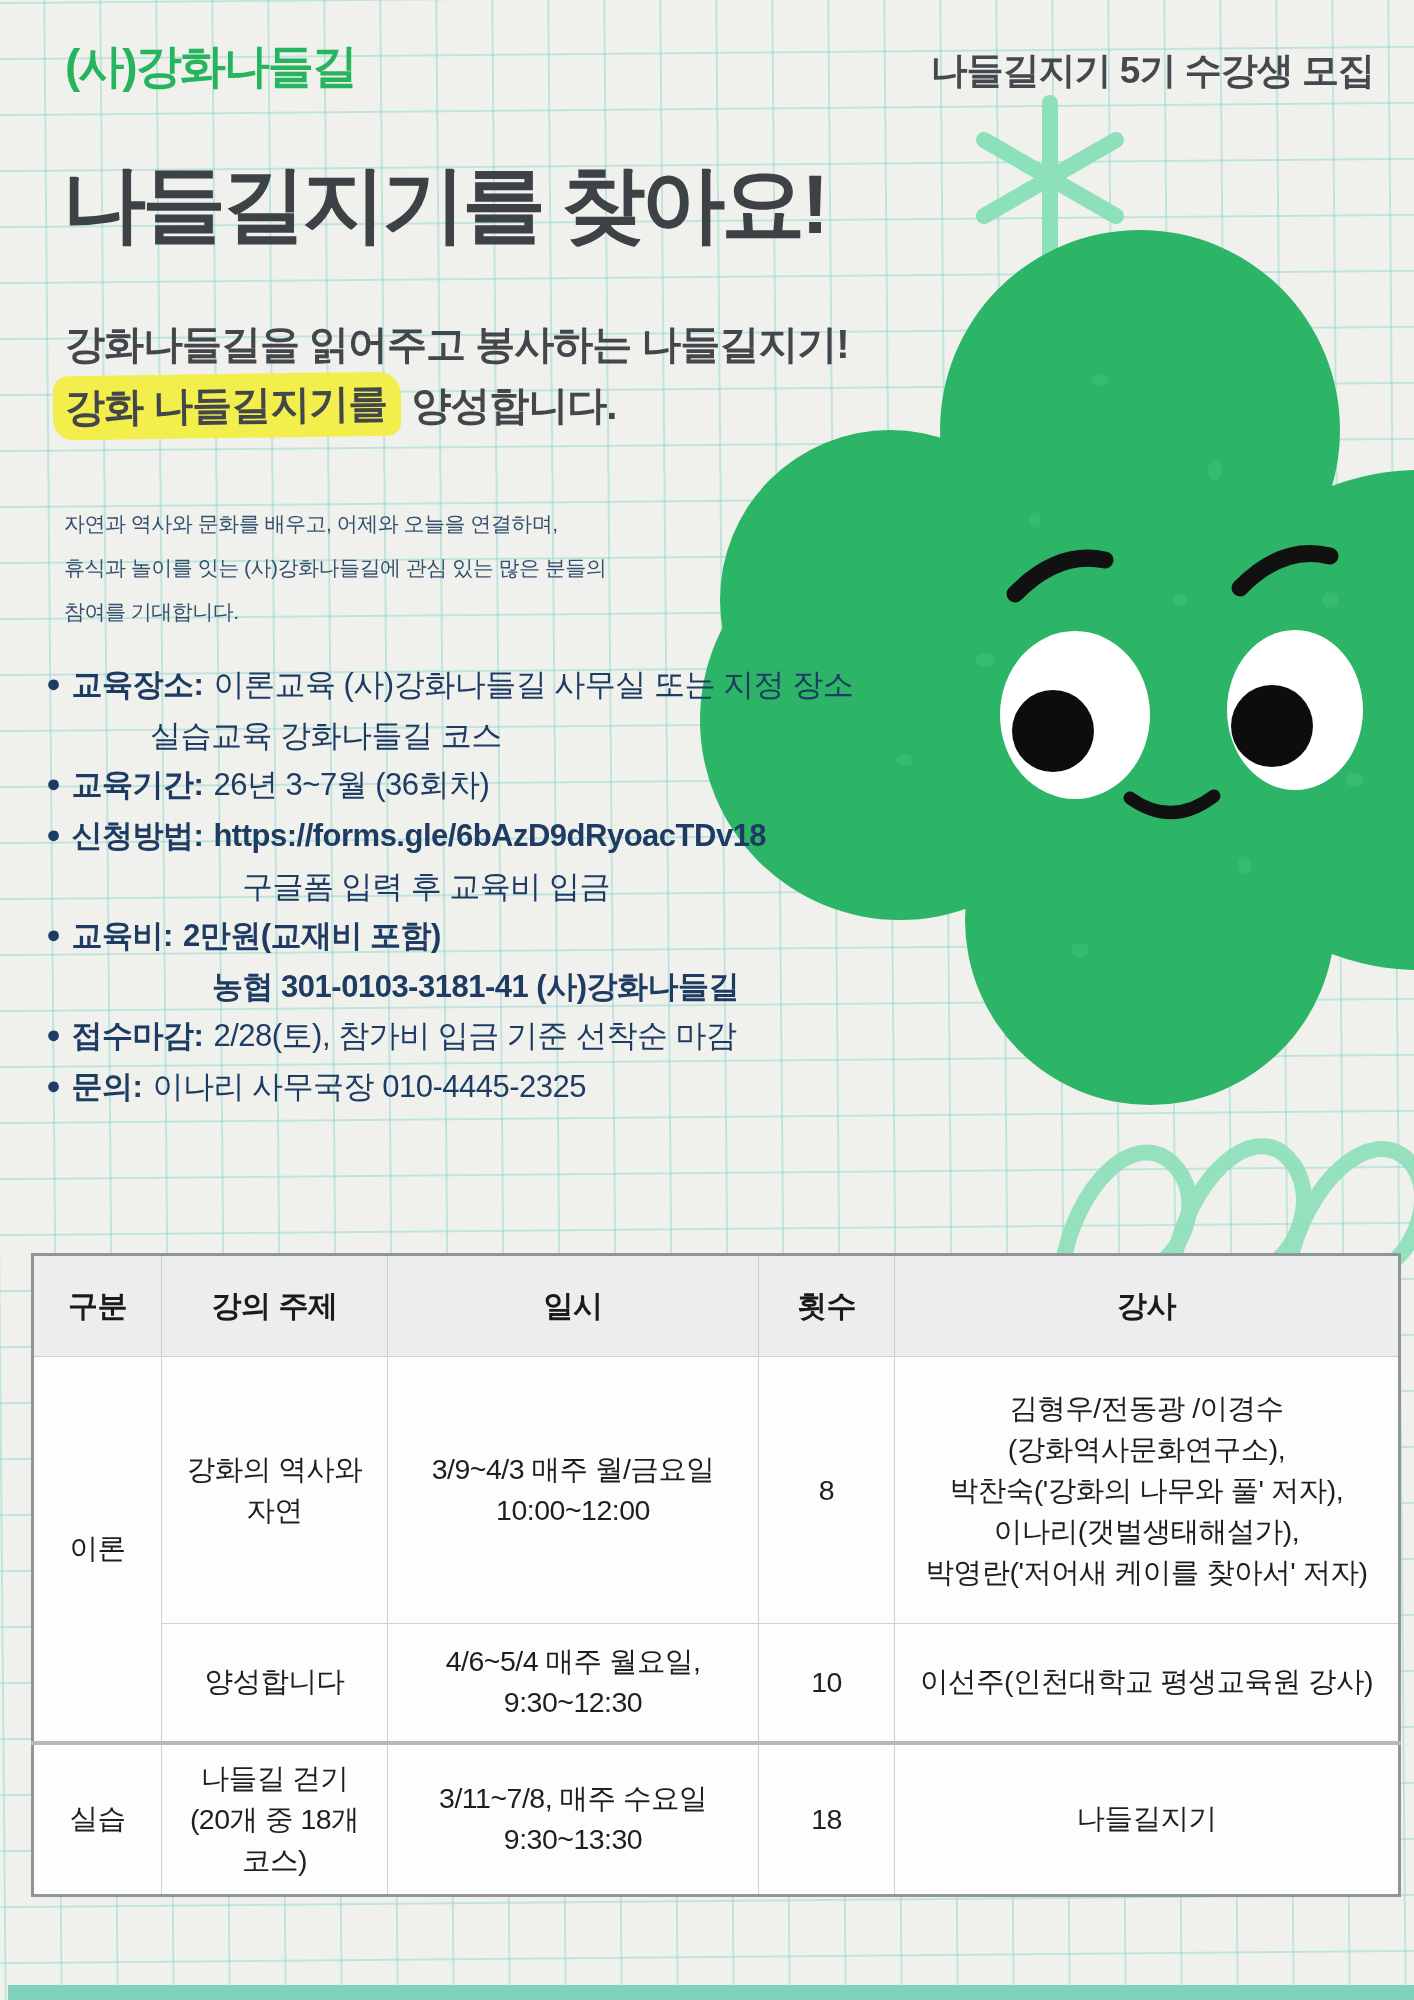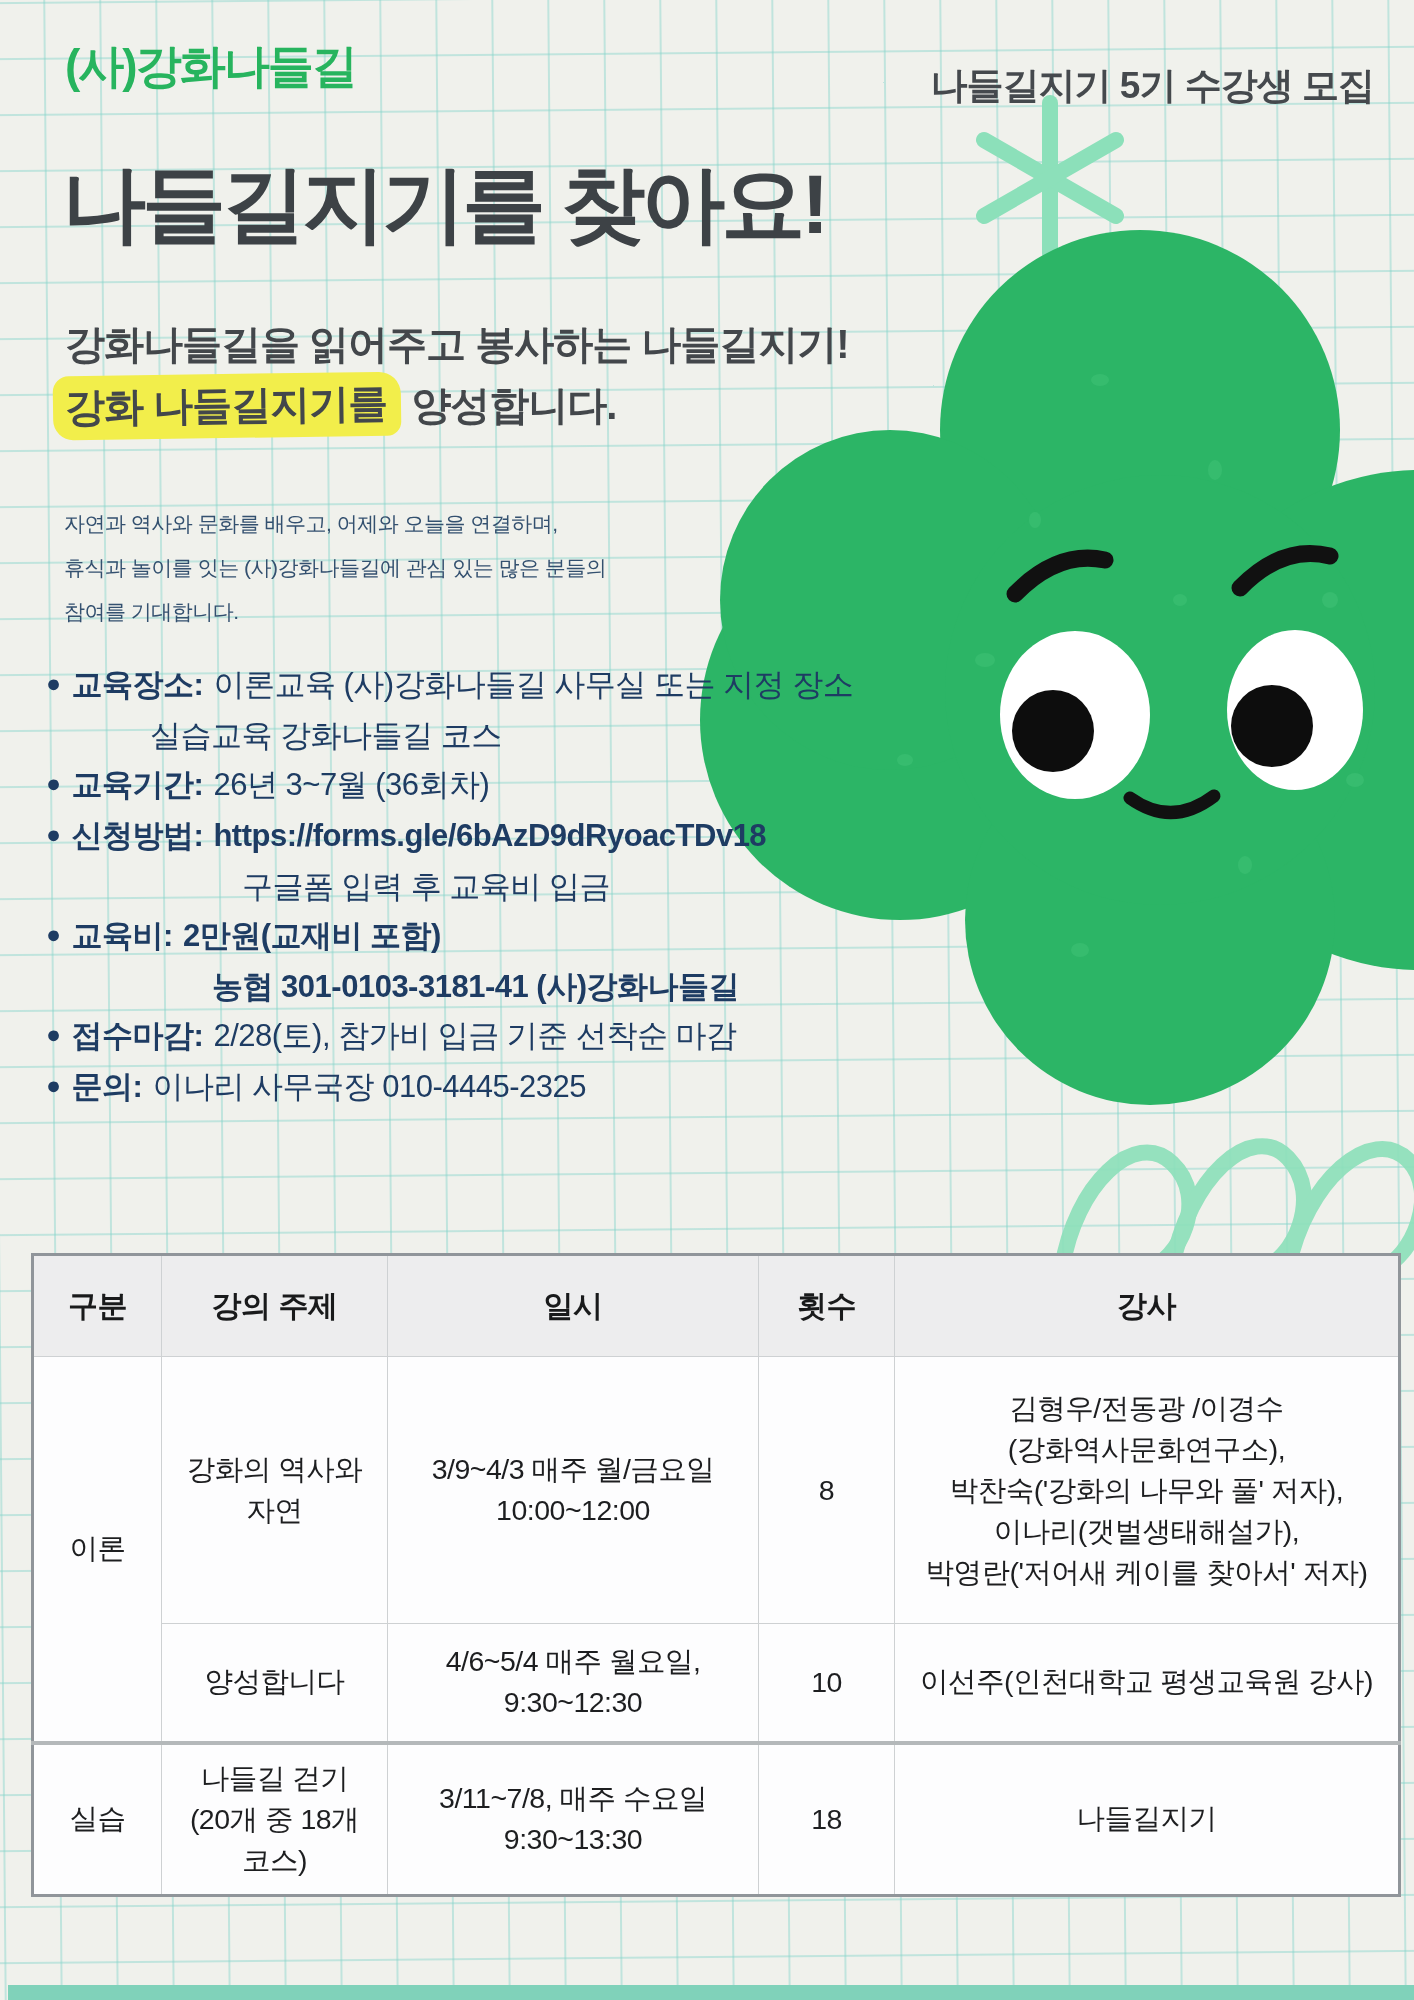--- a/index.html
+++ b/index.html
@@ -19,21 +19,21 @@
     z-index:0;
   }
   .decor{position:absolute;left:0;top:0;z-index:1;pointer-events:none;}
   .content{position:absolute;left:0;top:0;width:100%;height:100%;z-index:2;margin-left:8px;}
 
   .brand{
     position:absolute;left:57px;top:36px;
     font-size:46px;font-weight:bold;letter-spacing:-2px;color:#27b45e;
   }
   .edition{
-    position:absolute;right:48px;top:61px;
+    position:absolute;right:48px;top:46px;
     font-size:37px;font-weight:bold;letter-spacing:-1px;color:#45494d;
   }
   .title{
     position:absolute;left:54px;top:148px;
     font-size:84px;font-weight:bold;letter-spacing:-4px;color:#3d4246;
   }
   .subtitle{
     position:absolute;left:57px;top:314px;
     font-size:40px;font-weight:bold;letter-spacing:-1px;color:#43474b;
     line-height:60px;white-space:nowrap;

